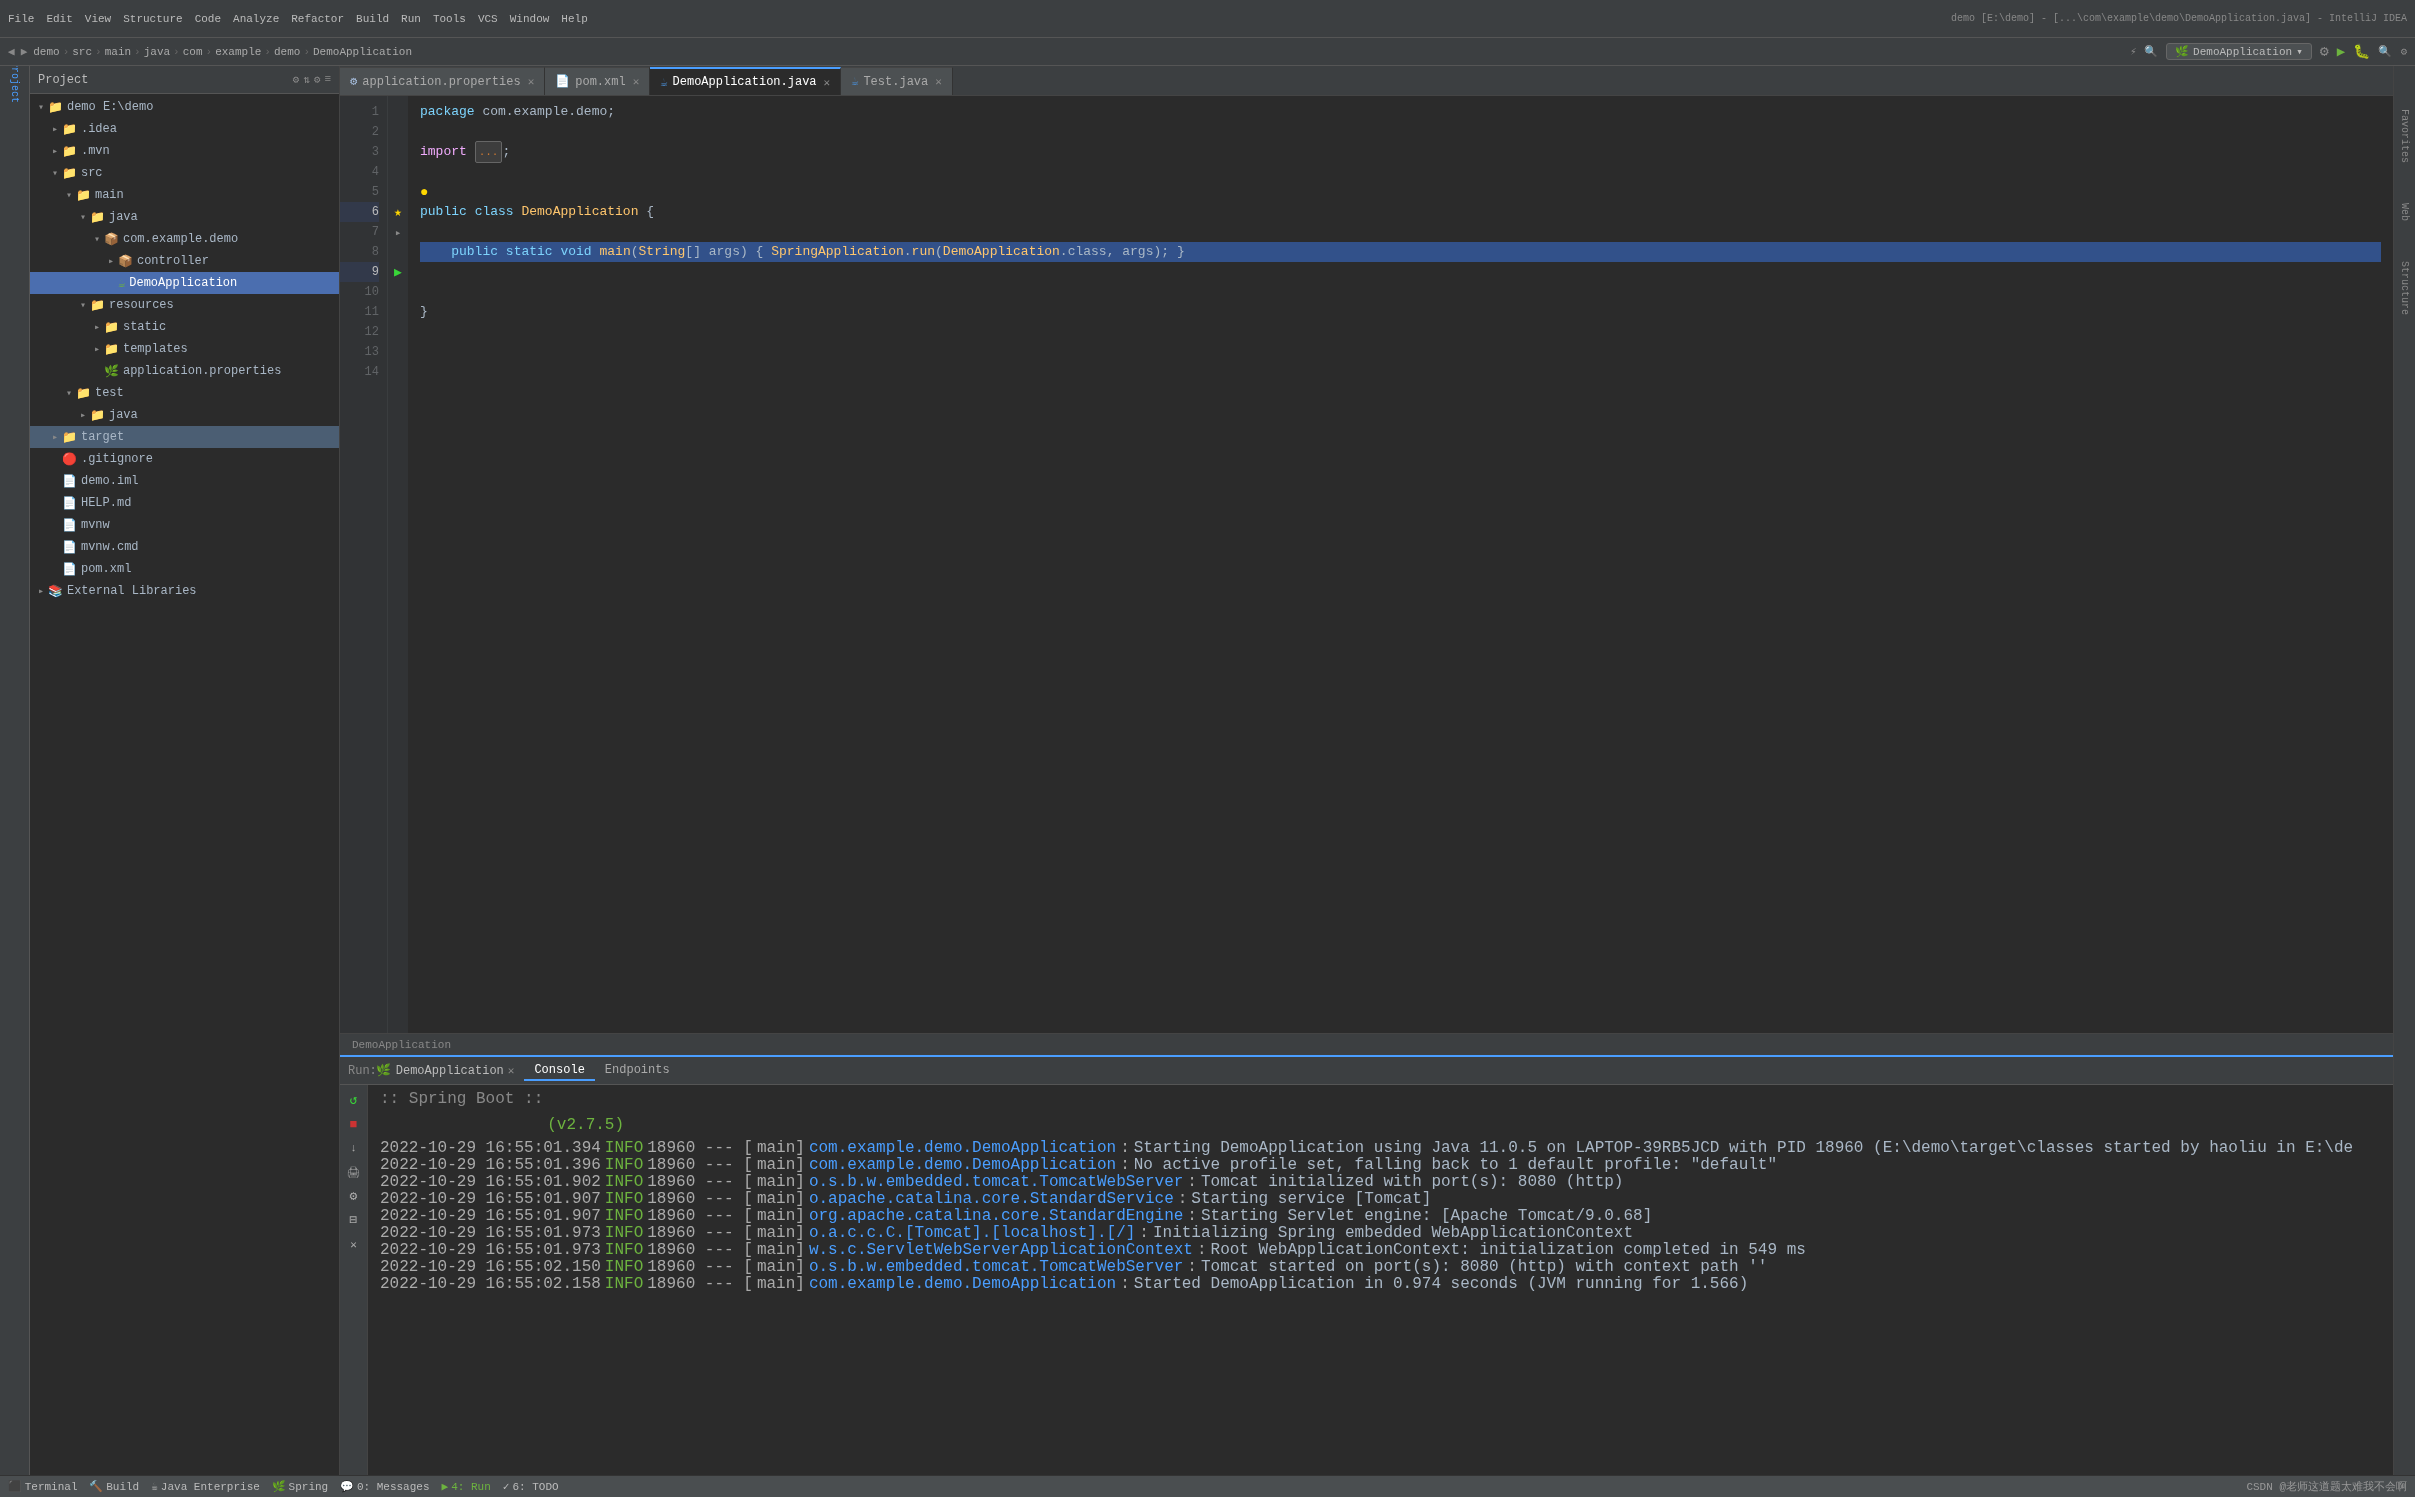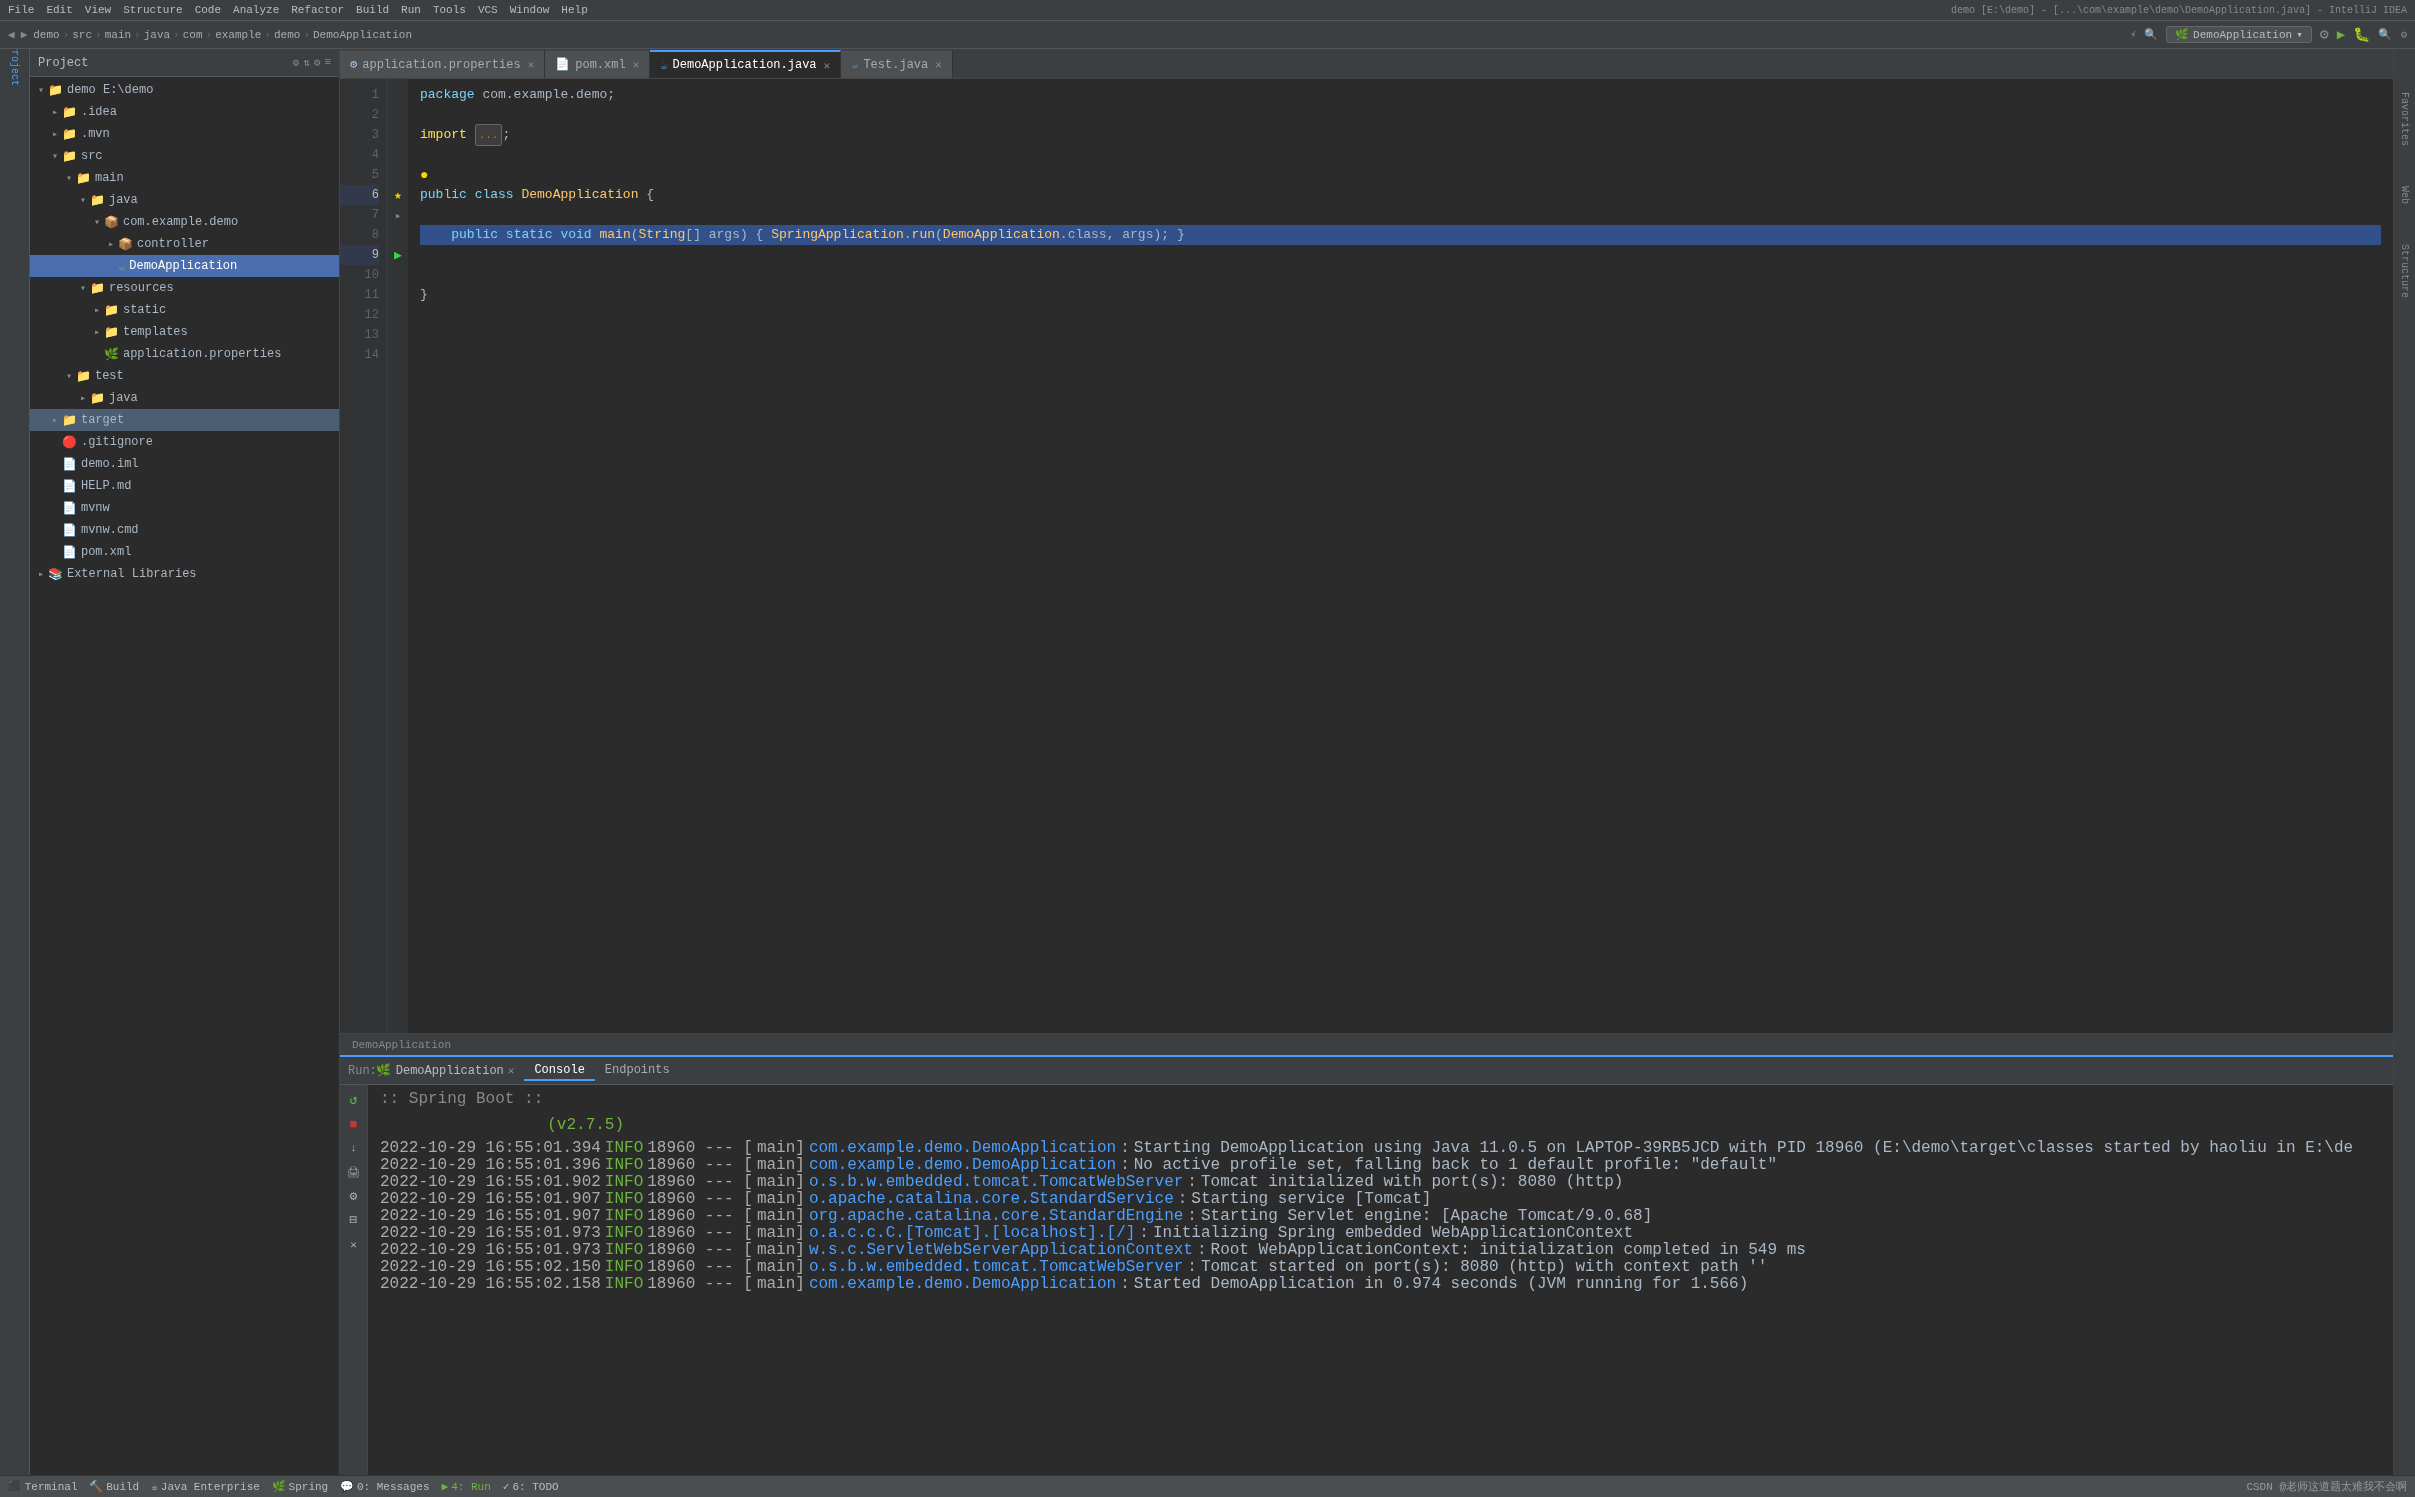--- a/index.html
+++ b/index.html
@@ -11,21 +11,21 @@
       width: 2415px;
       height: 1497px;
       overflow: hidden;
       display: flex;
       flex-direction: column;
     }
 
     
     .menu-bar {
       background: #3c3f41;
-      height: 21px;
+      height: 38px;
       display: flex;
       align-items: center;
       padding: 0 8px;
       gap: 12px;
       font-size: 11px;
       color: #bbbbbb;
       border-bottom: 1px solid #555;
       flex-shrink: 0;
       justify-content: center;
     }
@@ -222,21 +222,21 @@
       white-space: pre;
       position: relative;
     }
 
     
     .kw { color: #7dd3fc; }
     .ann { color: #bbb842; } 
     .cls { color: #ffc66d; } 
     .fn { color: #ffc66d; }
     .method { color: #ffc66d; }
-    .import-kw { color: #fde047; }
+    .import-kw { color: #f0abfc; }
     .exec-highlight { background: #32518a; }
 
     
     .editor-footer {
       height: 22px;
       background: #3c3f41;
       border-top: 1px solid #444;
       display: flex;
       align-items: center;
       padding: 0 12px;

